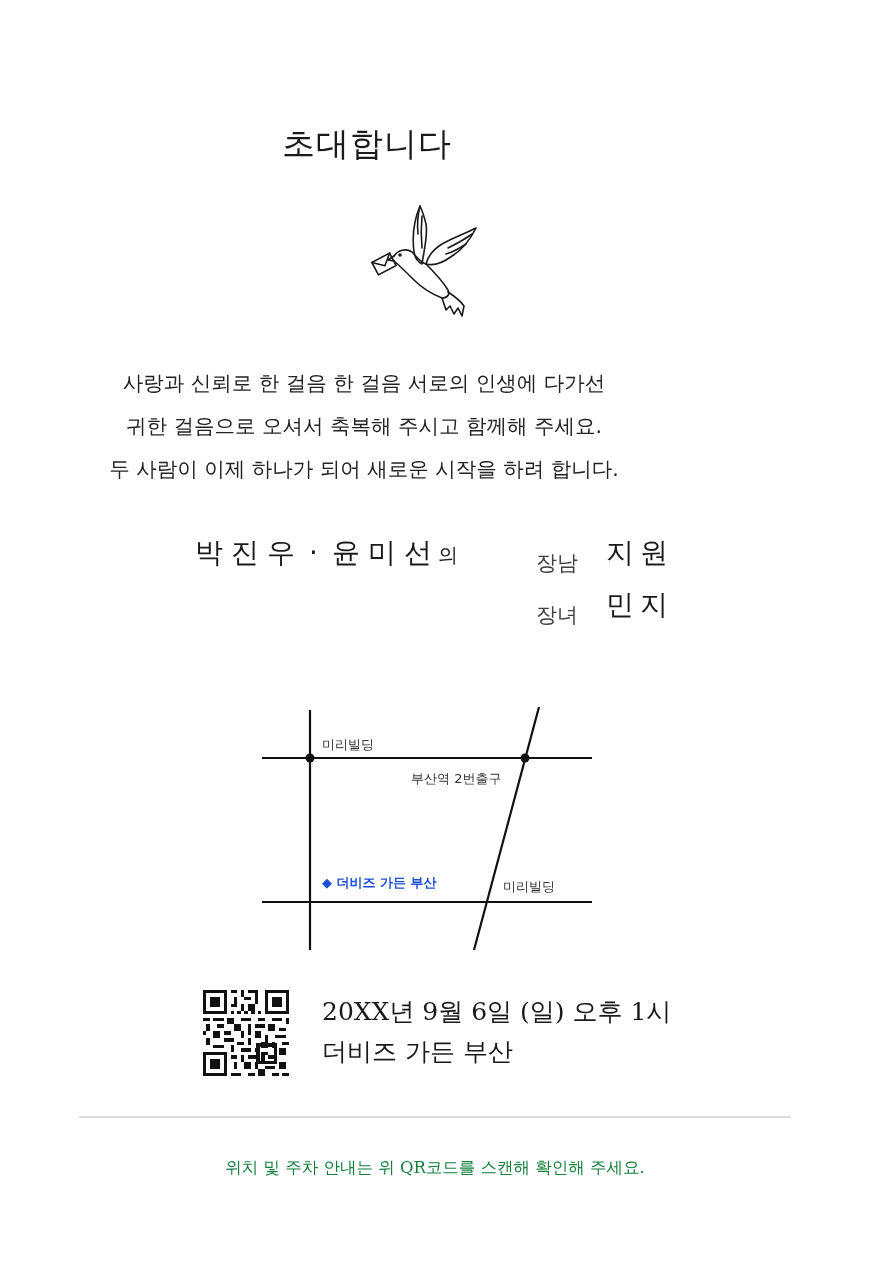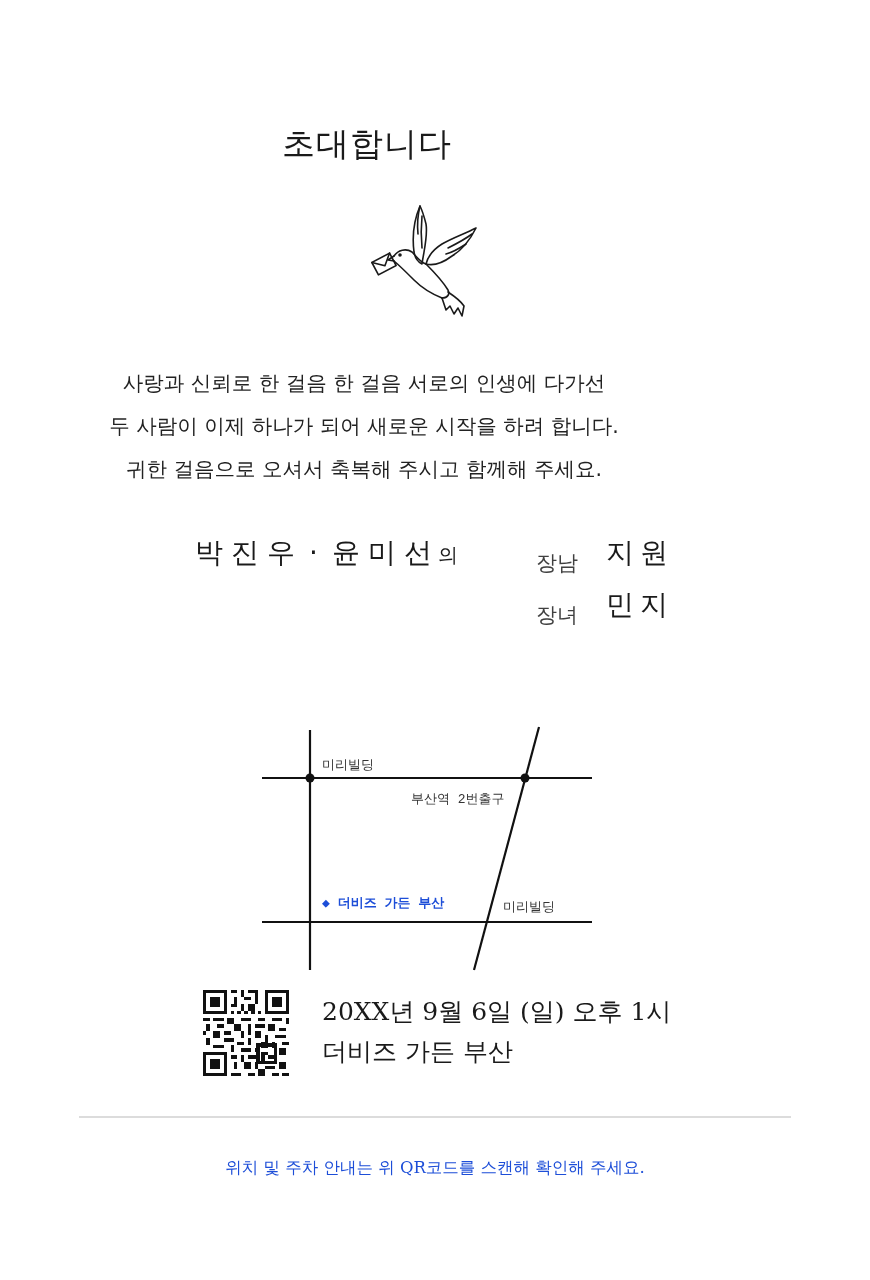--- a/index.html
+++ b/index.html
@@ -37,41 +37,41 @@
     .parents .ui { font-size: 20px; letter-spacing: 0; margin-left: -2px; }
     .relation {
       position: absolute; left: 536px; top: 15px;
       font-size: 21px; color: #404040;
     }
     .child {
       position: absolute; left: 606px; top: 0;
       font-size: 28px; letter-spacing: 6px; color: #1a1a1a;
     }
 
-    .map { left: 255px; top: 720px; width: 350px; height: 260px; font-family: Liberation Mono, monospace; }
+    .map { left: 255px; top: 700px; width: 350px; height: 260px; }
     .map-label {
       position: absolute; font-size: 13px; color: #333; white-space: nowrap;
     }
     .map-label.bold { font-weight: bold; color: #1d4ed8; }
 
     .qr { left: 203px; top: 990px; width: 86px; height: 86px; }
 
     .event {
       left: 322px; top: 992px; font-family: "DejaVu Serif", "Liberation Serif", serif;
       font-size: 25px; line-height: 40px; color: #1a1a1a;
     }
 
     .divider {
       left: 79px; width: 712px; top: 1116px; height: 2px; background: #dcdcdc;
     }
 
     .footer {
       left: 0; width: 870px; top: 1157px; text-align: center;
       font-family: "DejaVu Serif", "Liberation Serif", serif;
-      font-size: 16.5px; color: #1d4ed8;
+      font-size: 16.5px; color: #15803d;
     }
   </style>
 </head>
 <body>
 
 <div class="abs title">초대합니다</div>
 
 <div class="abs dove">
   <svg width="114" height="124" viewBox="0 0 114 124" fill="none" stroke="#1a1a1a" stroke-width="1.6" stroke-linecap="round" stroke-linejoin="round">
 
@@ -94,22 +94,22 @@
 
     <g transform="rotate(-28 16 64)">
       <rect x="6" y="57" width="20" height="14"></rect>
       <path d="M6 57 L16 66 L26 57"></path>
     </g>
   </svg>
 </div>
 
 <div class="abs message">
   <div>사랑과 신뢰로 한 걸음 한 걸음 서로의 인생에 다가선</div>
+  <div>귀한 걸음으로 오셔서 축복해 주시고 함께해 주세요.</div>
   <div>두 사람이 이제 하나가 되어  새로운 시작을 하려 합니다.</div>
-  <div>귀한 걸음으로 오셔서 축복해 주시고 함께해 주세요.</div>
 </div>
 
 <div class="abs families">
   <div class="fam-row" style="top:0;">
     <div class="parents">
       <span>박진우</span><span class="sep">·</span><span>윤미선</span><span class="ui">의</span>
     </div>
     <div class="relation">장남</div>
     <div class="child">지원</div>
   </div>

